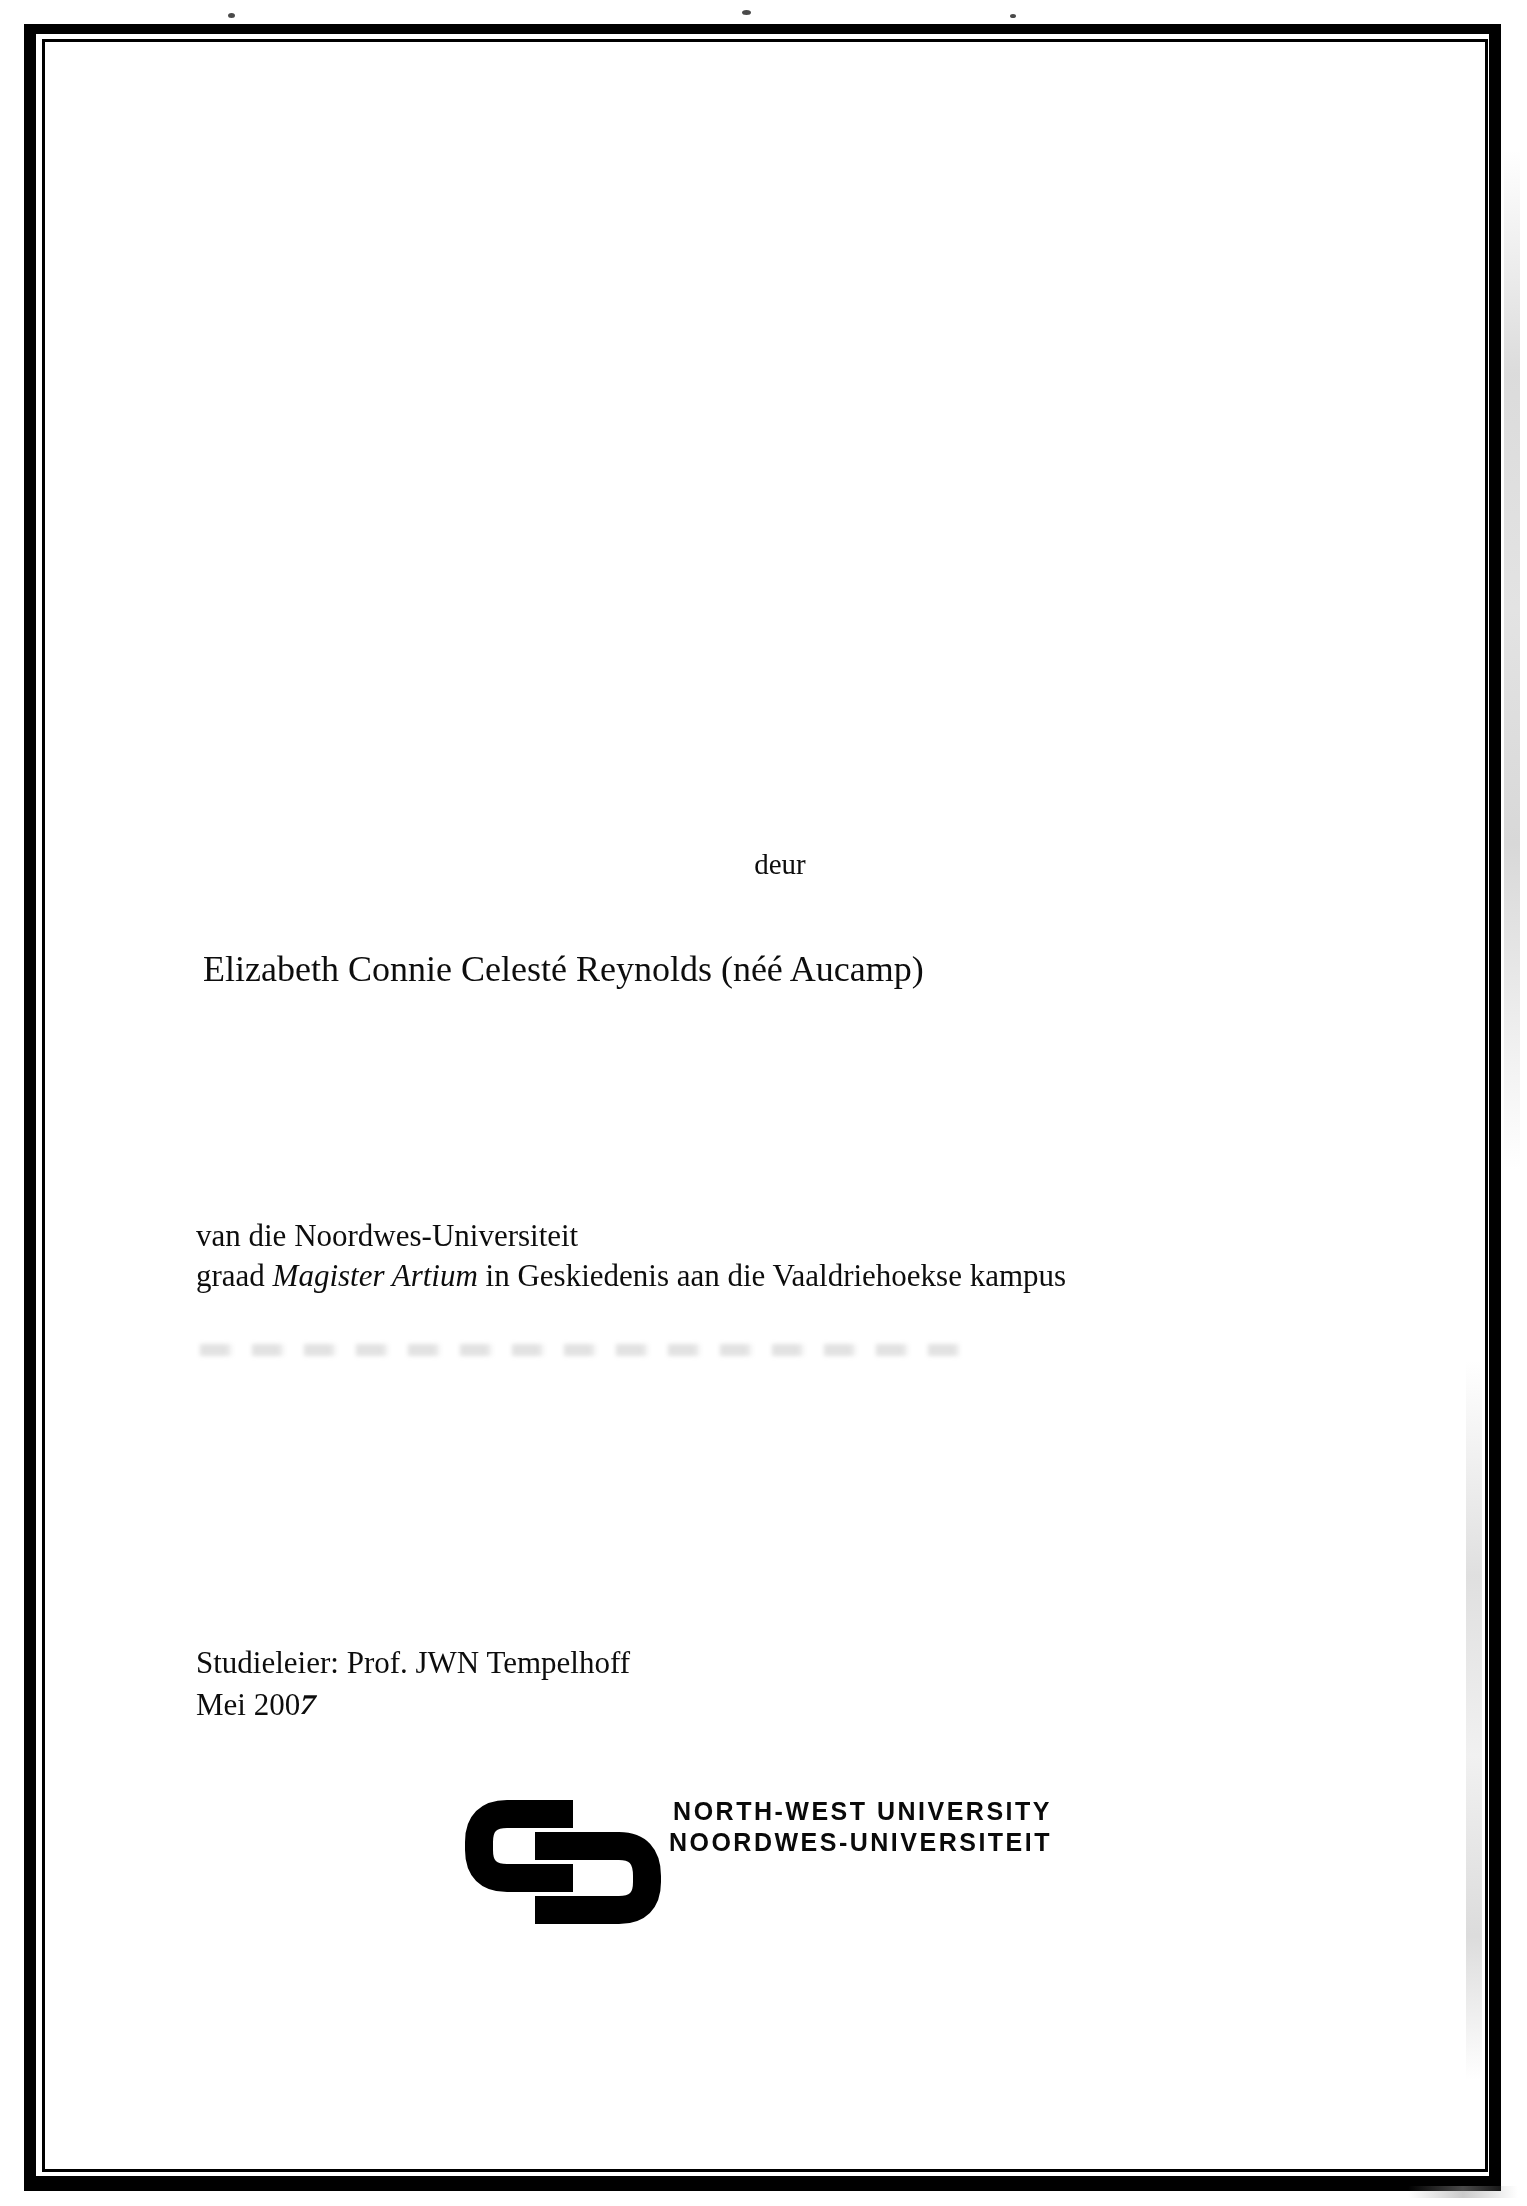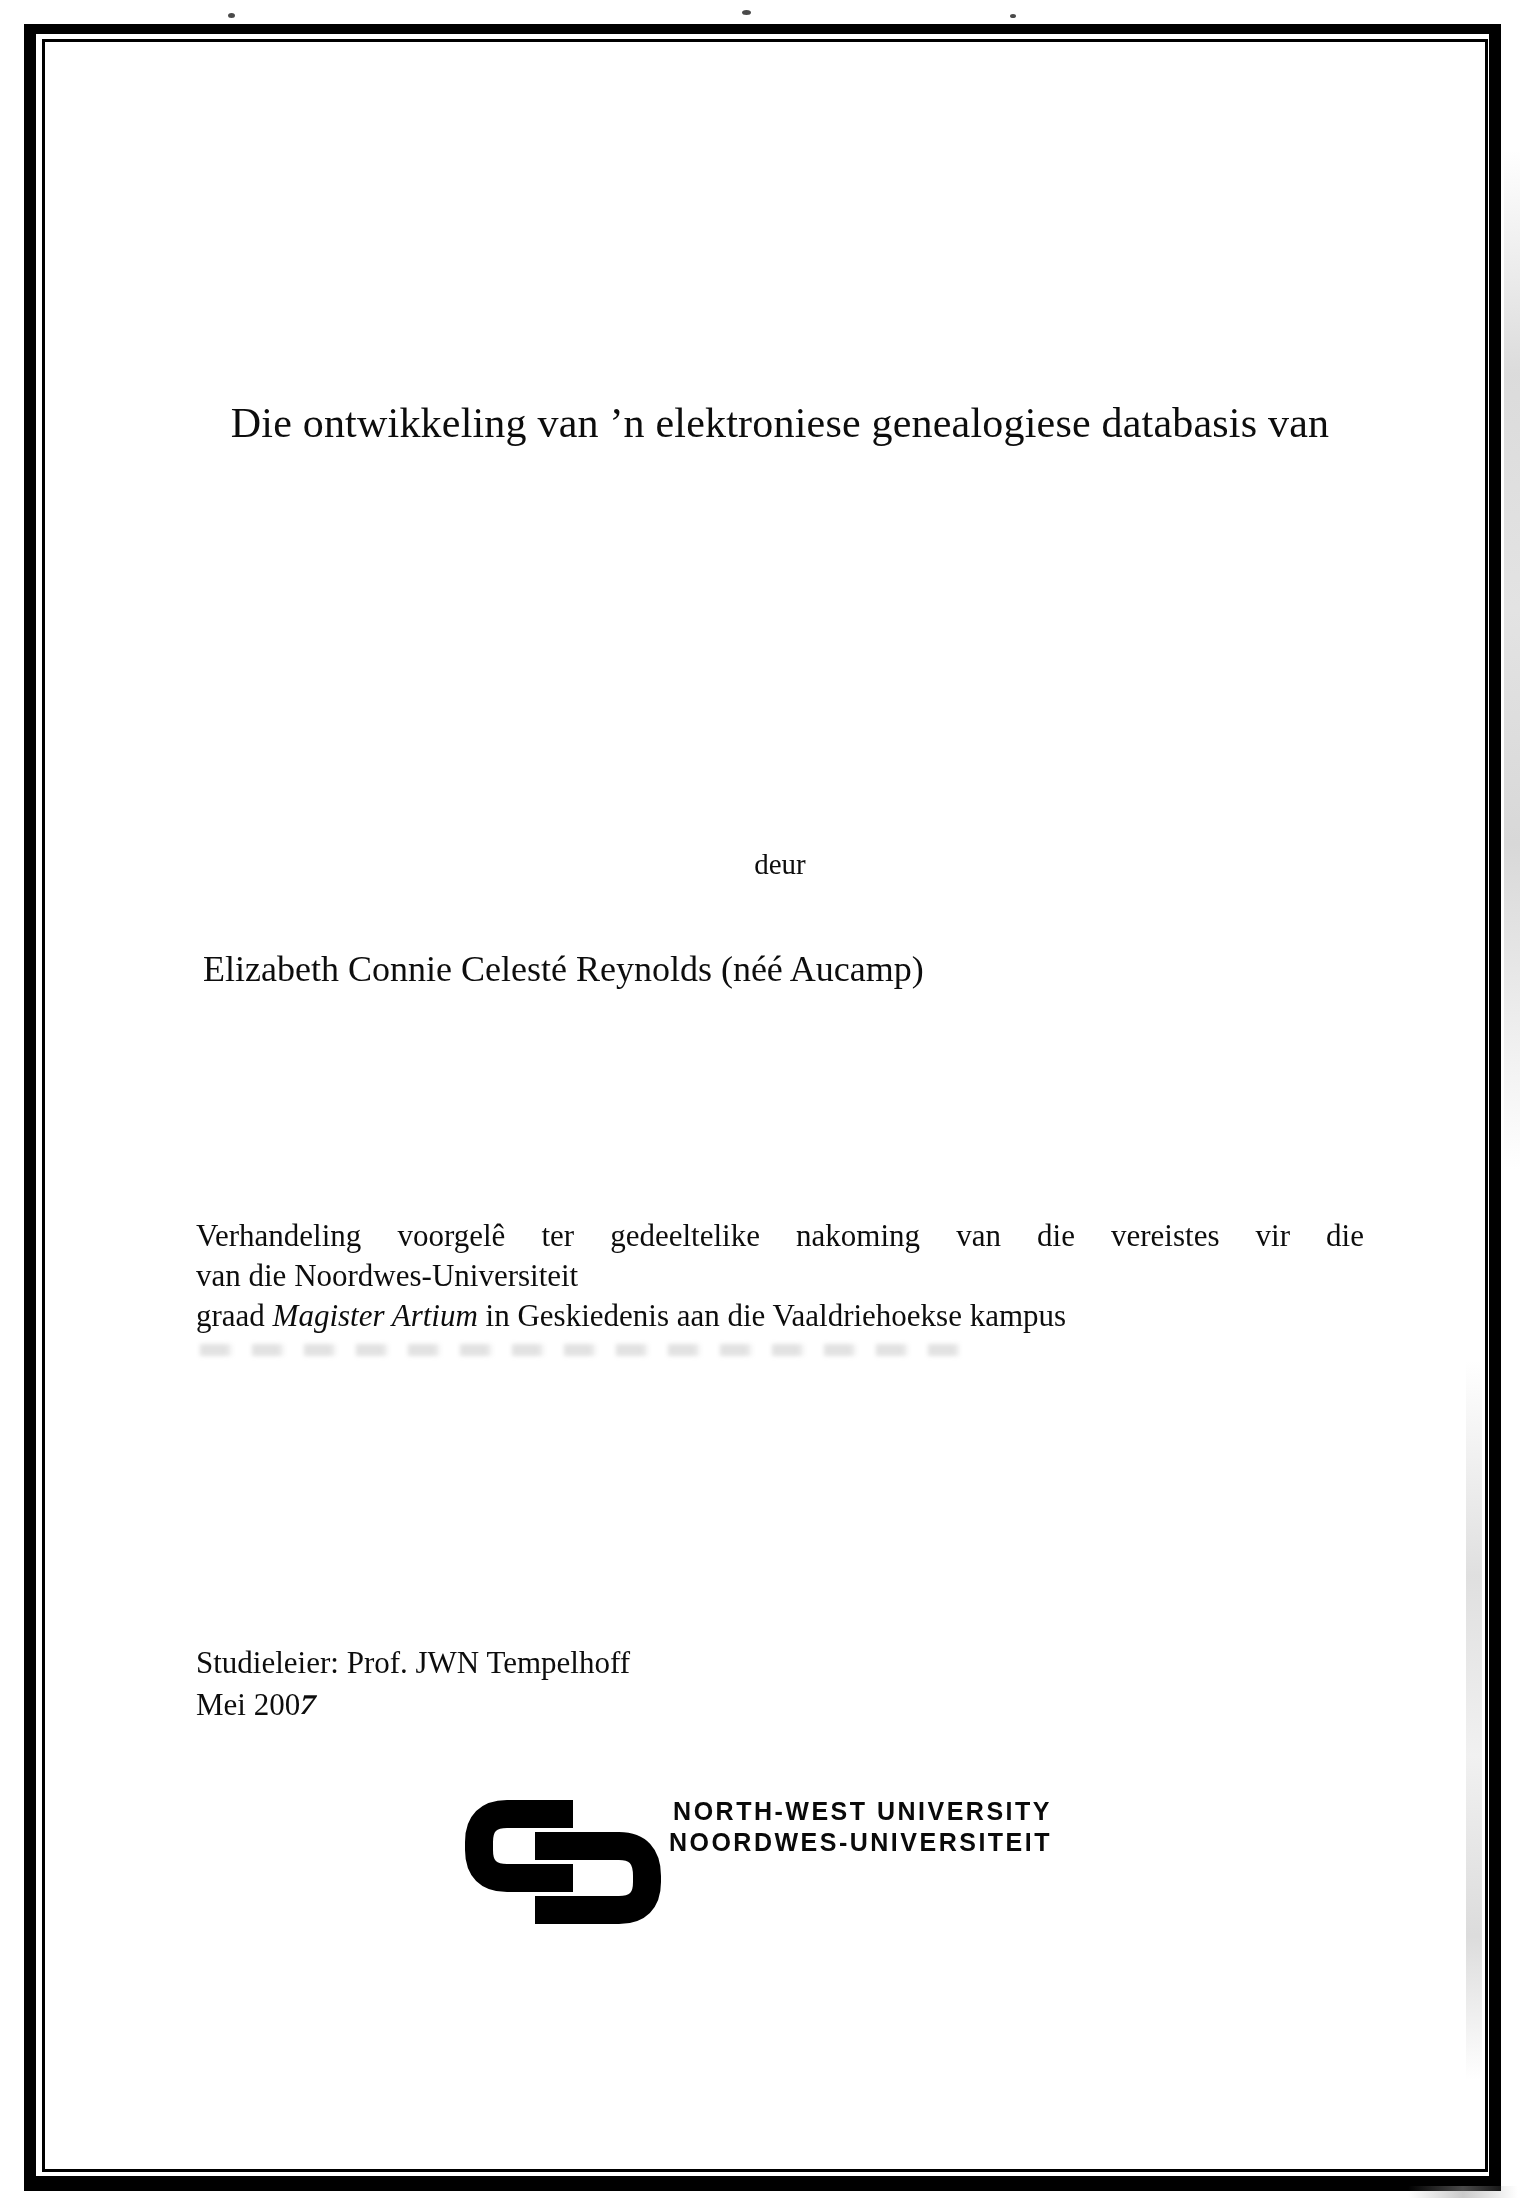--- a/index.html
+++ b/index.html
@@ -155,29 +155,27 @@
 
 <div class="smudge-right-outside"></div>
 <div class="smudge-right-inside"></div>
 <div class="smudge-bottom-right"></div>
 <div class="speck s1"></div>
 <div class="speck s2"></div>
 <div class="speck s3"></div>
 <div class="ghost-line"></div>
 
 <div class="thesis-title">
-  <div>Die ontwikkeling van ’n elektroniese genealogiese databasis van</div>
 </div>
 
 <div class="byline">deur</div>
 
 <div class="author-line">Elizabeth Connie Celesté Reynolds (néé Aucamp)</div>
 
 <div class="degree-statement">
-  <div class="justified">Verhandeling voorgelê ter gedeeltelike nakoming van die vereistes vir die</div>
   <div>van die Noordwes-Universiteit</div>
   <div><span>graad </span><span class="italic">Magister Artium</span><span> in Geskiedenis aan die Vaaldriehoekse kampus</span></div>
 </div>
 
 <div class="supervisor-block">
   <div>Studieleier: Prof. JWN Tempelhoff</div>
   <div><span>Mei 200</span><span class="date-last-digit">7</span></div>
 </div>
 
 <svg class="logo-mark" viewBox="0 0 198 130" xmlns="http://www.w3.org/2000/svg" aria-hidden="true">

